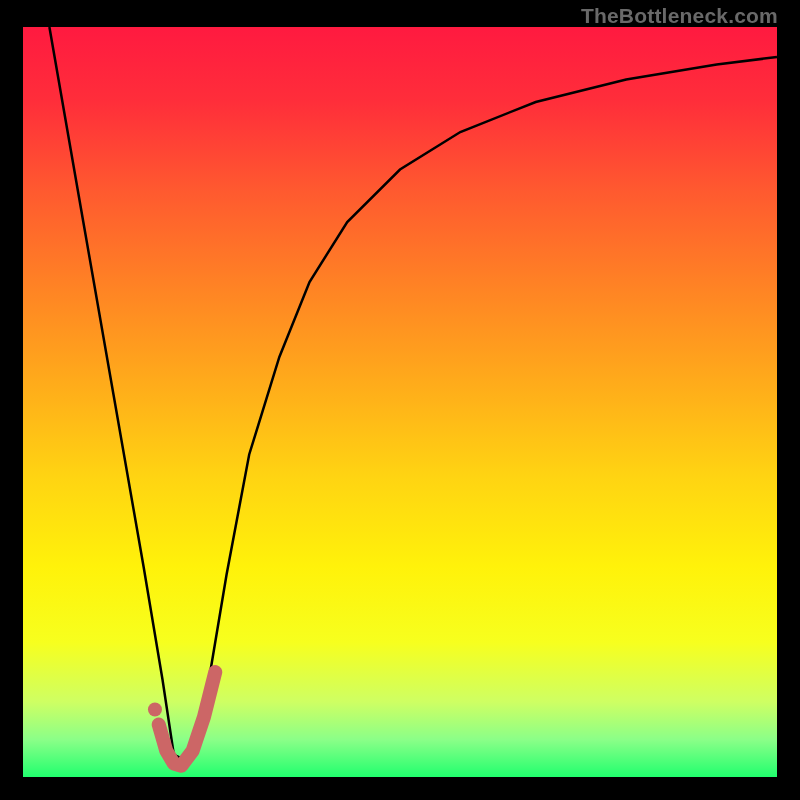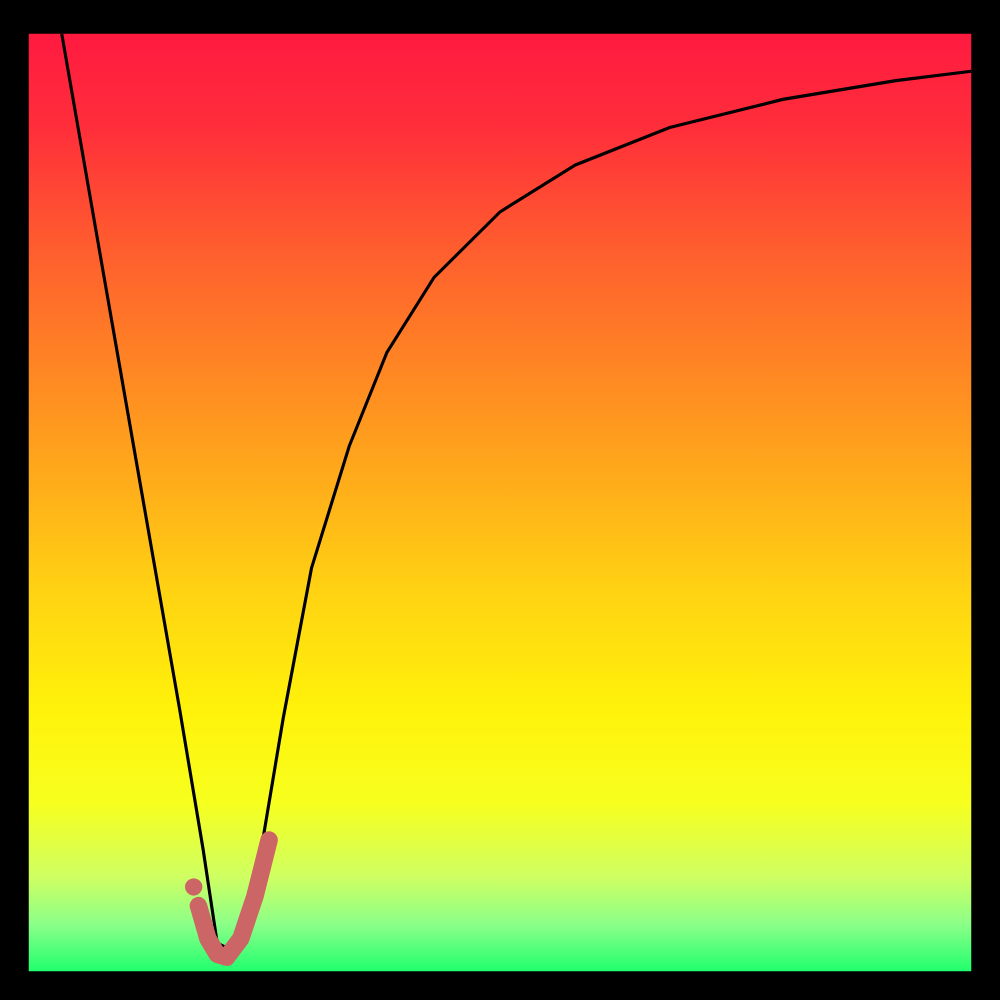--- a/index.html
+++ b/index.html
@@ -35,20 +35,21 @@
     width: 754px;
     height: 750px;
     overflow: visible;
   }
 </style>
 </head>
 <body>
 
 <div class="frame">
 
+  <div class="watermark">TheBottleneck.com</div>
 
   <svg class="curve" viewBox="0 0 754 750" preserveAspectRatio="none">
     <defs>
       <linearGradient id="bg-grad" x1="0" y1="0" x2="0" y2="1">
           <stop offset="0%" stop-color="#ff1a40"></stop>
           <stop offset="10%" stop-color="#ff2e3a"></stop>
           <stop offset="22%" stop-color="#ff5a2f"></stop>
           <stop offset="35%" stop-color="#ff8424"></stop>
           <stop offset="48%" stop-color="#ffad1a"></stop>
           <stop offset="60%" stop-color="#ffd412"></stop>

